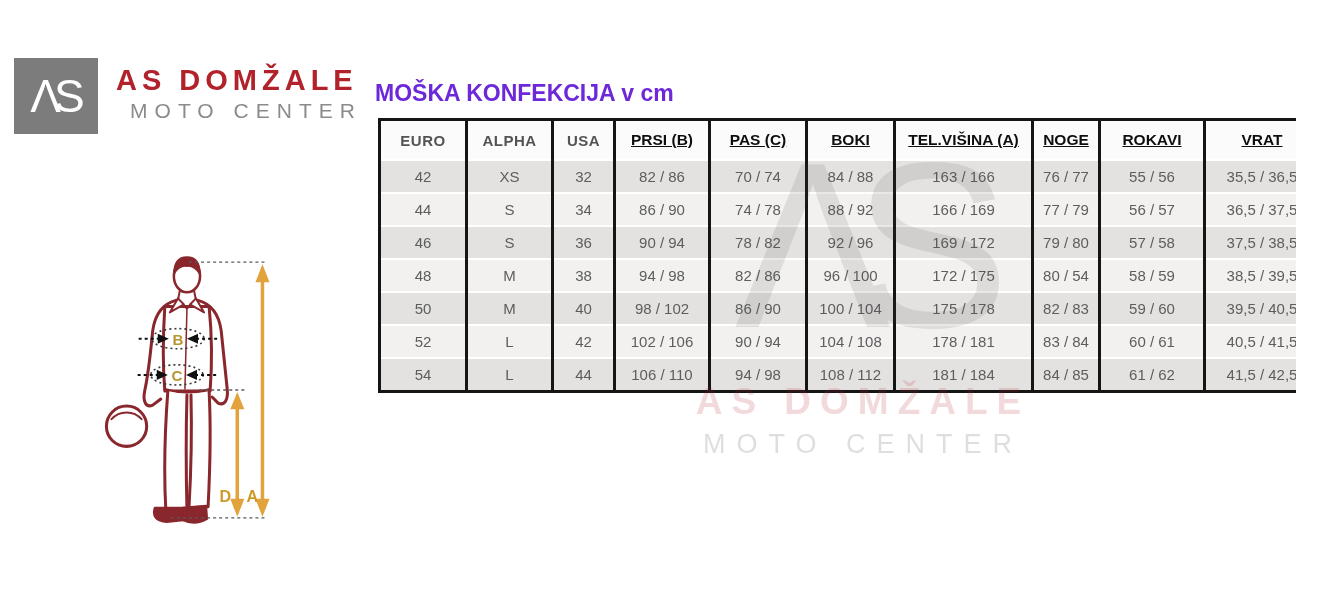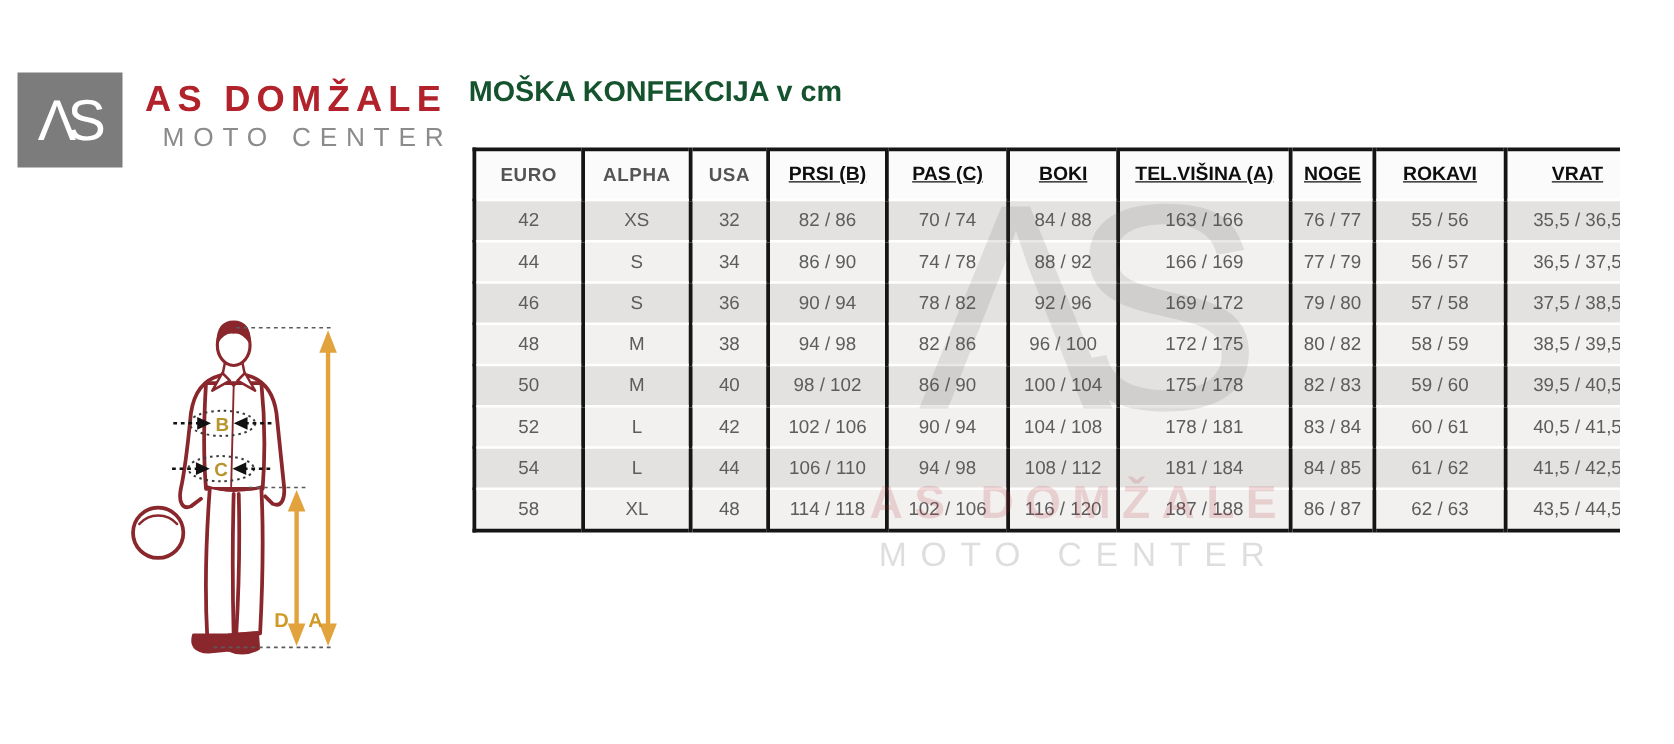--- a/index.html
+++ b/index.html
@@ -9,21 +9,21 @@
   
   .logo-box{position:absolute;left:14px;top:58px;width:84px;height:76px;background:#7c7c7c;
             display:flex;align-items:center;justify-content:center;}
   .logo-box .mono{color:#ffffff;font-size:46px;font-weight:400;letter-spacing:-7px;
                   transform:translateX(-2px);line-height:1;}
   .brand-name{position:absolute;left:116px;top:64px;width:260px;color:#b1222b;
               font-size:29px;font-weight:700;letter-spacing:5px;white-space:nowrap;}
   .brand-sub{position:absolute;left:118px;top:99px;width:256px;color:#8b8b8b;
              font-size:21px;font-weight:400;letter-spacing:7px;text-align:center;white-space:nowrap;}
 
-  .title{position:absolute;left:375px;top:60px;margin:0;color:#14532d;
+  .title{position:absolute;left:375px;top:80px;margin:0;color:#6d28d9;
          font-size:23px;font-weight:700;white-space:nowrap;}
 
   
   .tablewrap{position:absolute;left:378px;top:118px;width:940px;border-radius:27px;}
   table.size{border-collapse:collapse;width:940px;table-layout:fixed;
              border:3px solid #151515;background:#fbfbfb;}
   table.size th{height:36px;background:#fbfbfb;border-right:3px solid #151515;
                 border-bottom:2px solid #ffffff;text-align:center;vertical-align:middle;}
   table.size th:last-child,table.size td:last-child{border-right:none;}
   table.size th.plain{color:#545454;font-size:15px;font-weight:600;letter-spacing:.5px;}
@@ -198,21 +198,21 @@
             <td>37,5 / 38,5</td>
           </tr>
           <tr>
             <td>48</td>
             <td>M</td>
             <td>38</td>
             <td>94 / 98</td>
             <td>82 / 86</td>
             <td>96 / 100</td>
             <td>172 / 175</td>
-            <td>80 / 82</td>
+            <td>80 / 54</td>
             <td>58 / 59</td>
             <td>38,5 / 39,5</td>
           </tr>
           <tr>
             <td>50</td>
             <td>M</td>
             <td>40</td>
             <td>98 / 102</td>
             <td>86 / 90</td>
             <td>100 / 104</td>
@@ -238,32 +238,20 @@
             <td>L</td>
             <td>44</td>
             <td>106 / 110</td>
             <td>94 / 98</td>
             <td>108 / 112</td>
             <td>181 / 184</td>
             <td>84 / 85</td>
             <td>61 / 62</td>
             <td>41,5 / 42,5</td>
           </tr>
-          <tr>
-            <td>58</td>
-            <td>XL</td>
-            <td>48</td>
-            <td>114 / 118</td>
-            <td>102 / 106</td>
-            <td>116 / 120</td>
-            <td>187 / 188</td>
-            <td>86 / 87</td>
-            <td>62 / 63</td>
-            <td>43,5 / 44,5</td>
-          </tr>
         </tbody>
     </table>
 
     <div class="watermark">
       <div class="wm-mono">ΛS</div>
       <div class="wm-name">AS DOMŽALE</div>
       <div class="wm-sub">MOTO CENTER</div>
     </div>
   </div>
 

